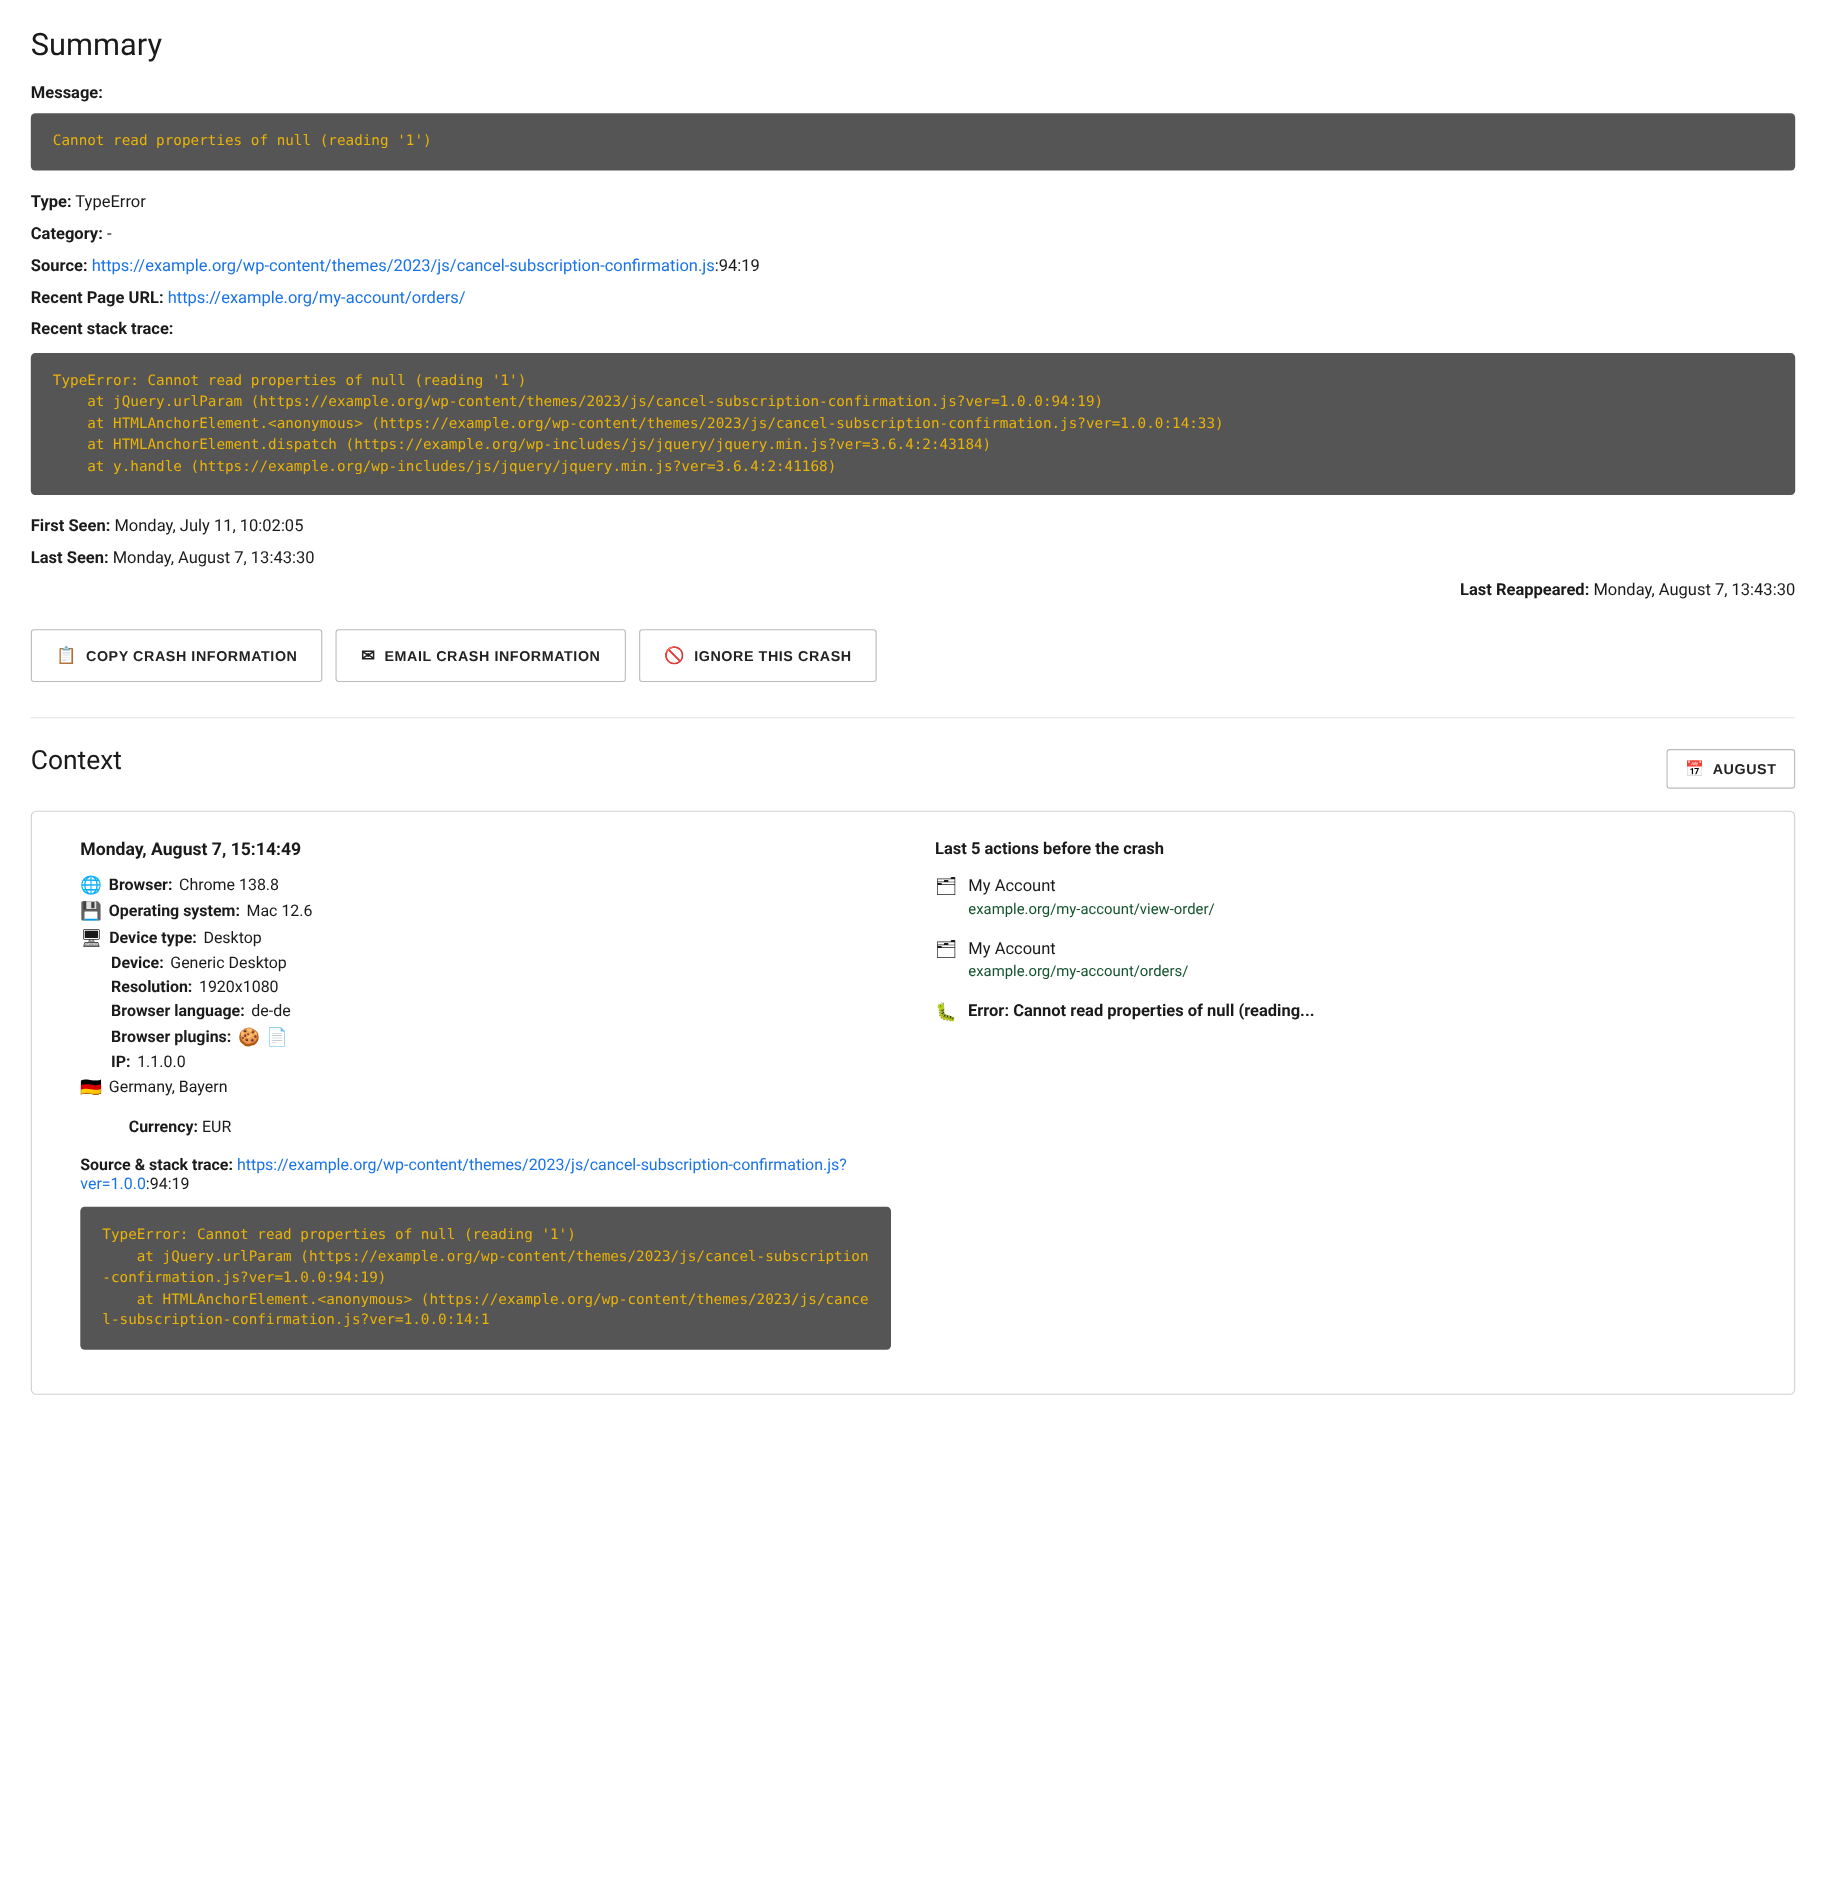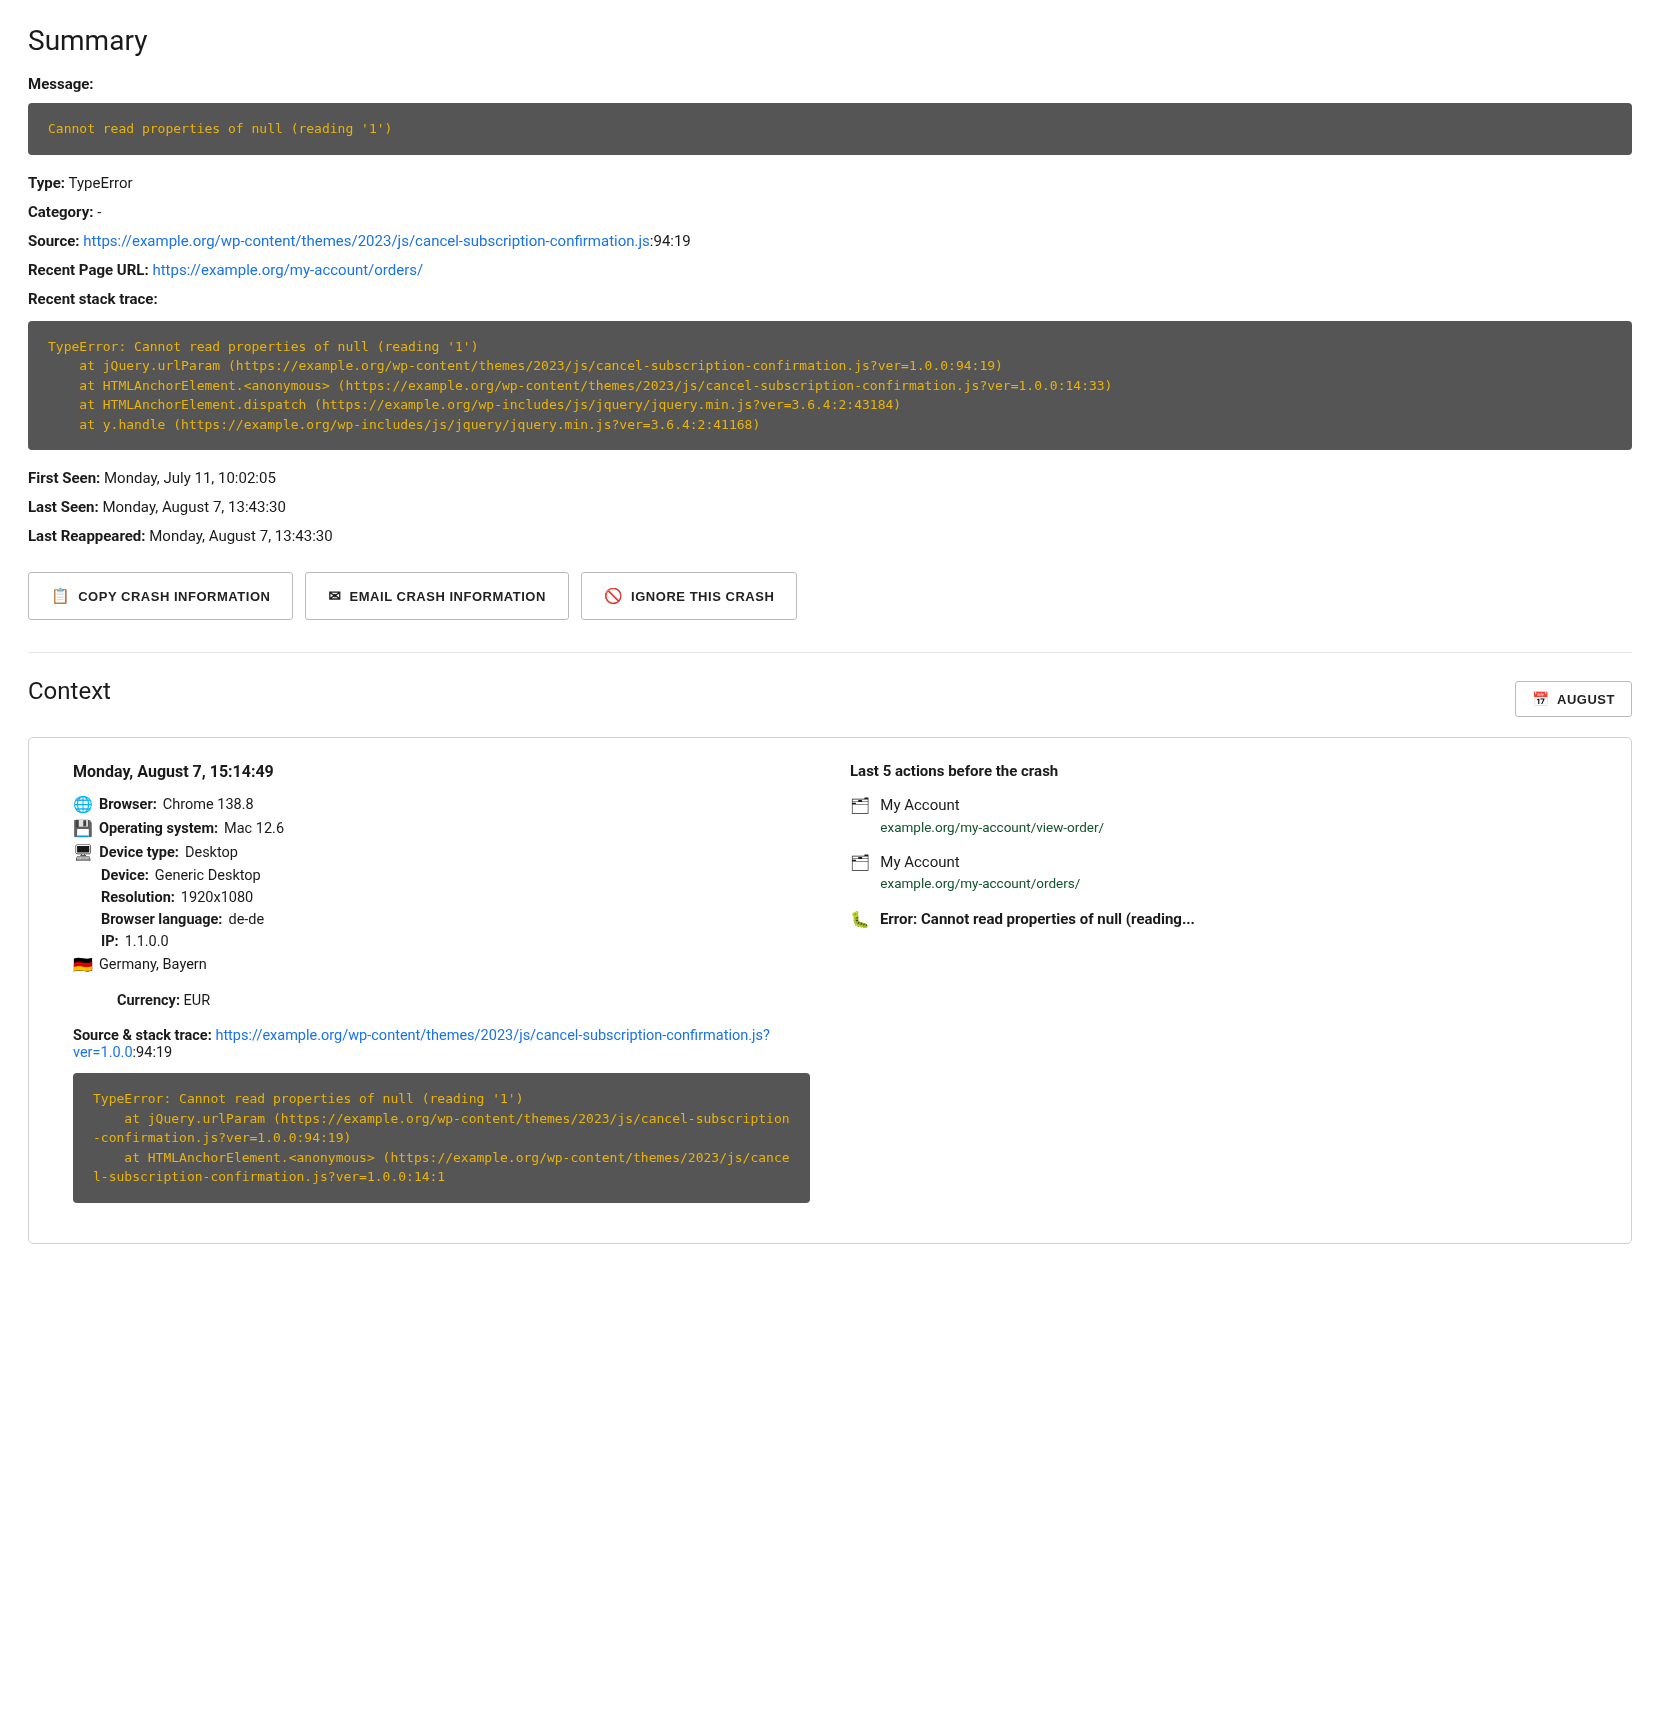--- a/index.html
+++ b/index.html
@@ -218,21 +218,21 @@
 <div class="meta-row">
   <span class="label">First Seen:</span>
   <span>Monday, July 11, 10:02:05</span>
 </div>
 
 <div class="meta-row">
   <span class="label">Last Seen:</span>
   <span>Monday, August 7, 13:43:30</span>
 </div>
 
-<div class="meta-row" style="margin-bottom:20px;">
+<div class="meta-row" style="margin-bottom:20px;text-align:right;">
   <span class="label">Last Reappeared:</span>
   <span>Monday, August 7, 13:43:30</span>
 </div>
 
 <div class="actions">
   <button class="action-btn">
     <span style="font-size:15px;">📋</span>
     <span>COPY CRASH INFORMATION</span>
   </button>
   <button class="action-btn">
@@ -289,20 +289,26 @@
       <span class="label">Resolution:</span>
       <span>1920x1080</span>
     </div>
 
     <div class="context-row">
       <span style="width:22px;display:inline-block;"></span>
       <span class="label">Browser language:</span>
       <span>de-de</span>
     </div>
 
+    <div class="context-row">
+      <span style="width:22px;display:inline-block;"></span>
+      <span class="label">Browser plugins:</span>
+      <span style="font-size:16px;">🍪</span>
+      <span style="font-size:16px;">📄</span>
+    </div>
 
     <div class="context-row">
       <span style="width:22px;display:inline-block;"></span>
       <span class="label">IP:</span>
       <span>1.1.0.0</span>
     </div>
 
     <div class="context-row">
       <span style="font-size:16px;">🇩🇪</span>
       <span>Germany, Bayern</span>

